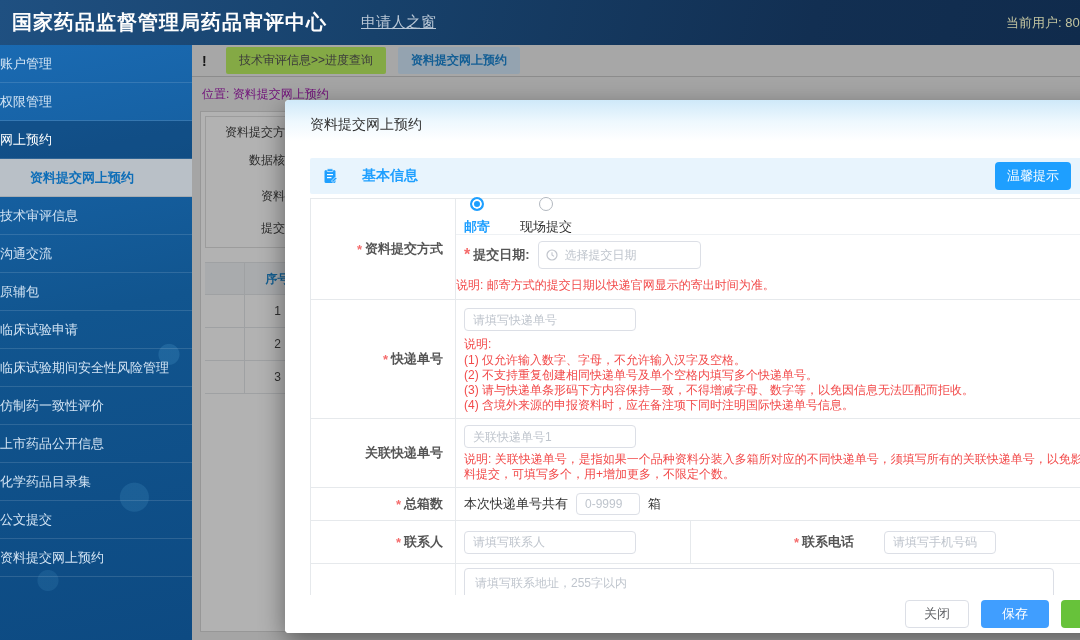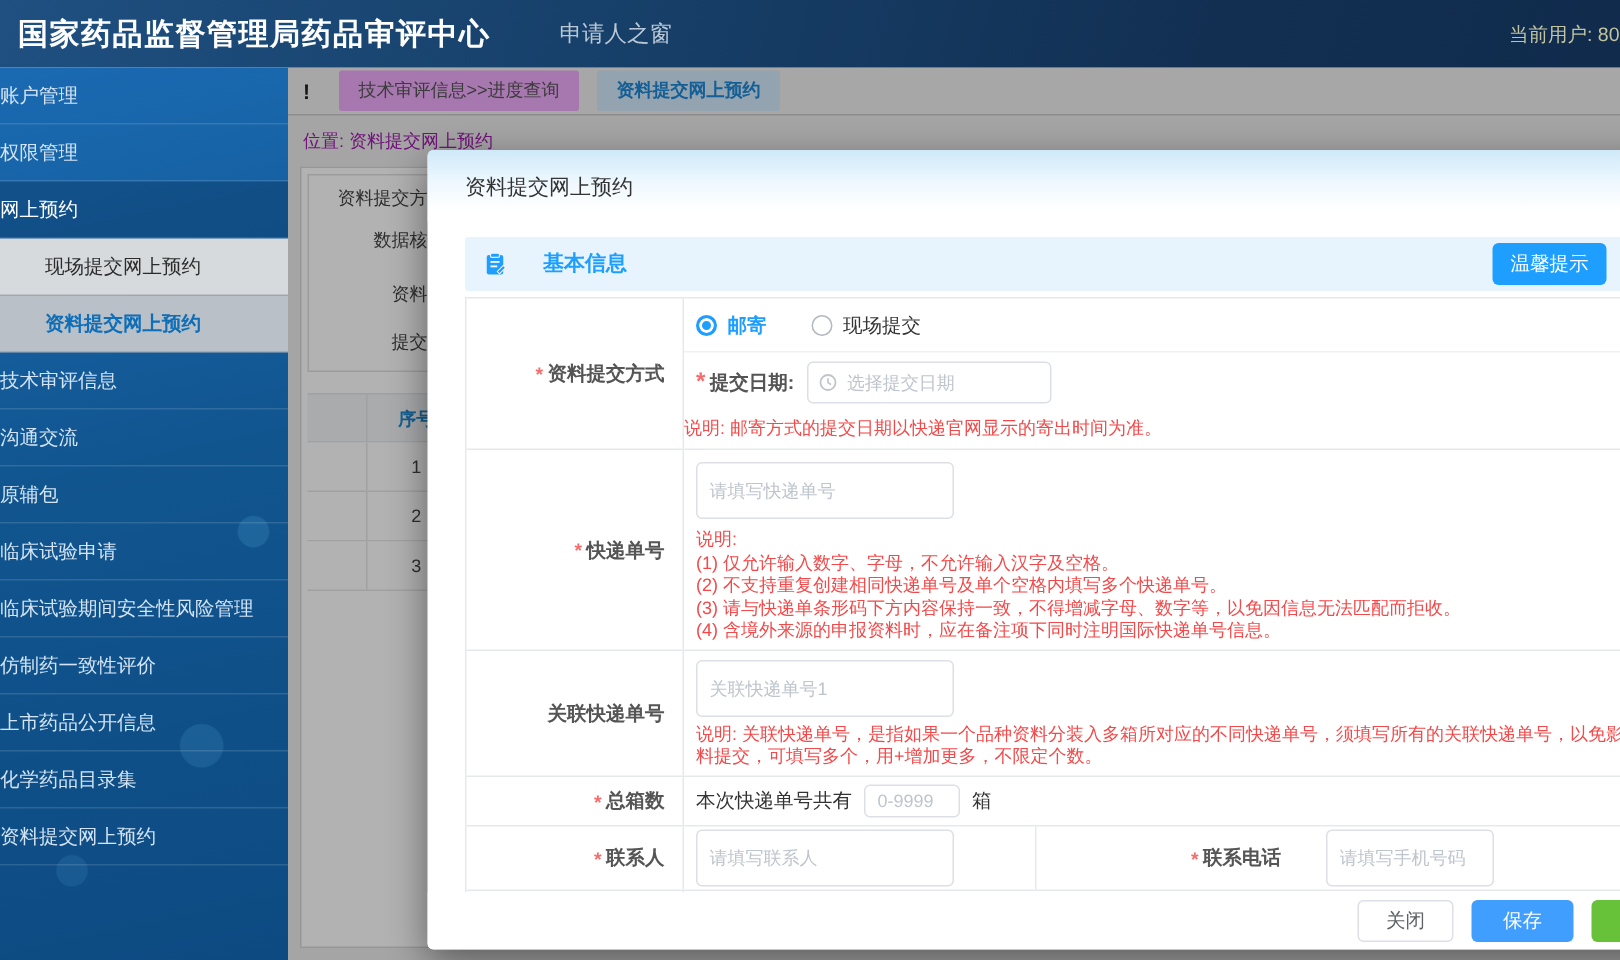--- a/index.html
+++ b/index.html
@@ -7,40 +7,40 @@
   body {
     width:1080px; height:640px; position:relative;
     font-family:"Liberation Sans","DejaVu Sans",sans-serif;
     background:#ececec;
   }
   
   .header { position:absolute; left:0; top:0; width:1080px; height:45px;
     background:linear-gradient(105deg,#1f5081 0%,#17416b 35%,#122f52 75%,#102b4c 100%);
     display:flex; align-items:center; z-index:60; }
   .header-title { margin-left:12px; font-size:20px; font-weight:700; color:#fdfdfd; letter-spacing:1px; }
-  .header-portal { margin-left:46px; font-size:15px; color:#b9c7d6; cursor:pointer; }
+  .header-portal { margin-left:34px; font-size:15px; color:#b9c7d6; cursor:pointer;text-decoration:underline; }
   .header-user { position:absolute; left:1006px; top:0; line-height:45px; font-size:13px; color:#c2c4a0; white-space:nowrap; }
   
   .sidebar { position:absolute; left:0; top:45px; width:192px; bottom:0; z-index:60;
     background:
       radial-gradient(circle at 88% 52%, rgba(120,210,255,.14) 0 10px, transparent 11px),
       radial-gradient(circle at 70% 76%, rgba(120,210,255,.12) 0 14px, transparent 15px),
       radial-gradient(circle at 25% 90%, rgba(120,210,255,.10) 0 10px, transparent 11px),
       linear-gradient(168deg,#1a6ab2 0%,#11558f 45%,#0d4a82 100%);
   }
   .side-item { height:38px; line-height:37px; padding-left:0; font-size:13px; color:#d3e4f4;
     border-bottom:1px solid rgba(255,255,255,.13); cursor:pointer; white-space:nowrap; overflow:hidden; }
   .side-item.open { background:rgba(5,35,70,.30); color:#ffffff; }
   .side-item.sub { background:#d6dadd; color:#2b2b2b; padding-left:30px; font-size:13px; border-bottom:1px solid rgba(0,0,0,.10); }
   .side-item.sub.active { background:#b9c0c7; color:#0e6eb8; font-weight:700; }
   
   .main { position:absolute; left:192px; top:45px; right:0; bottom:0; background:#ececec; }
   .tabbar { height:32px; background:#efefef; border-bottom:1px solid #c9c9c9; display:flex; align-items:center; padding-left:10px; gap:12px; }
   .alert-mark { font-size:14px; font-weight:700; color:#222; width:12px; cursor:pointer; }
-  .tab { padding:5px 13px; font-size:12px; border-radius:2px; background:#f0abfc; color:#555; cursor:pointer; white-space:nowrap; }
+  .tab { padding:5px 13px; font-size:12px; border-radius:2px; background:#bef264; color:#555; cursor:pointer; white-space:nowrap; }
   .tab.active { background:#d4eafc; color:#1e88d6; font-weight:600; }
   .breadcrumb { padding:9px 0 0 10px; font-size:12px; color:#a21caf; height:33px; }
   .panel { position:absolute; left:8px; top:66px; right:0; bottom:8px; background:#ffffff; border:1px solid #d8d8d8; }
   .filter-box { position:absolute; left:4px; top:4px; width:520px; height:132px; border:1px solid #e0e0e0; }
   .f-label { position:absolute; left:0; width:79px; text-align:right; font-size:12px; color:#444; line-height:14px; }
   .f-label:nth-of-type(1){ top:8px; } .f-label:nth-of-type(2){ top:36px; }
   .f-label:nth-of-type(3){ top:72px; } .f-label:nth-of-type(4){ top:104px; }
   .bg-table { position:absolute; left:4px; top:150px; width:560px; font-size:12px; }
   .t-head,.t-row { display:flex; height:33px; line-height:32px; border-bottom:1px solid #e4e7ea; }
   .t-head { background:#f3f5f8; border-top:1px solid #e4e7ea; }
@@ -65,34 +65,34 @@
   .g-row { display:flex; border-bottom:1px solid #e6e9ec; }
   .g-row:last-child { border-bottom:none; }
   .g-label { width:145px; min-width:145px; border-right:1px solid #e6e9ec; display:flex; align-items:center;
     justify-content:flex-end; padding-right:12px; font-size:13px; font-weight:700; color:#555; }
   .g-content { flex:1; min-width:0; }
   .star { color:#f56c6c; margin-right:3px; font-weight:700; }
   .note, .note-line { font-size:12px; color:#f24a4a; line-height:15px; padding-left:8px; }
   .note-line { line-height:14px; margin-top:1px; }
   
   .radio-row { height:36px; display:flex; align-items:center; padding-left:8px; gap:30px; border-bottom:1px solid #eef1f4; }
-  .radio-opt { display:inline-flex; align-items:center; gap:7px; font-size:13px; color:#333; cursor:pointer; }
+  .radio-opt { display:inline-flex; align-items:center; gap:7px; font-size:13px; color:#333; cursor:pointer;flex-direction:column; }
   .rdot { width:14px; height:14px; border-radius:50%; border:1px solid #b2b8bf; background:#fff; }
   .radio-opt.sel .rdot { border:2px solid #1e9fff; background:#1e9fff; box-shadow:inset 0 0 0 2px #fff; }
   .radio-opt.sel .rlabel { color:#1e9fff; font-weight:700; }
   .date-row { height:40px; display:flex; align-items:center; padding-left:8px; }
   .inner-label { font-size:13px; font-weight:700; color:#555; margin-right:8px; }
   .date-wrap { position:relative; display:inline-block; }
   .date-wrap input { width:163px; height:28px; padding-left:26px; }
   .date-wrap svg { position:absolute; left:8px; top:8px; }
   .r1-note { padding:3px 0 6px 0; }
   
   input, textarea { border:1px solid #dcdfe6; border-radius:4px; font-size:12px; color:#333;
     font-family:"Liberation Sans","DejaVu Sans",sans-serif; outline:none; }
-  input { height:38px; padding:0 8px; }
+  input { height:23px; padding:0 8px; }
   input::placeholder, textarea::placeholder { color:#bfc5cd; }
   .w-std { width:172px; margin-left:8px; }
   
   .r2 .g-content { padding:8px 0 6px 0; }
   .r2 .note-title { margin-top:6px; }
   
   .r3 .g-content { padding:6px 0 5px 0; }
   .r3 .note { margin-top:4px; padding-right:10px; }
   
   .r4 { height:33px; }
@@ -134,23 +134,20 @@
     </div>
 
     <div class="side-item parent">
       <span>权限管理</span>
     </div>
 
     <div class="side-item parent open">
       <span>网上预约</span>
     </div>
 
-    <div class="side-item sub">
-      <span>现场提交网上预约</span>
-    </div>
 
     <div class="side-item sub active">
       <span>资料提交网上预约</span>
     </div>
 
     <div class="side-item parent">
       <span>技术审评信息</span>
     </div>
 
     <div class="side-item parent">
@@ -174,20 +171,23 @@
     </div>
 
     <div class="side-item parent">
       <span>上市药品公开信息</span>
     </div>
 
     <div class="side-item parent">
       <span>化学药品目录集</span>
     </div>
 
+    <div class="side-item parent">
+      <span>公文提交</span>
+    </div>
 
     <div class="side-item parent">
       <span>资料提交网上预约</span>
     </div>
   </div>
 
 <div class="main">
   <div class="tabbar">
     <span class="alert-mark">!</span>
     <span class="tab">技术审评信息&gt;&gt;进度查询</span>

